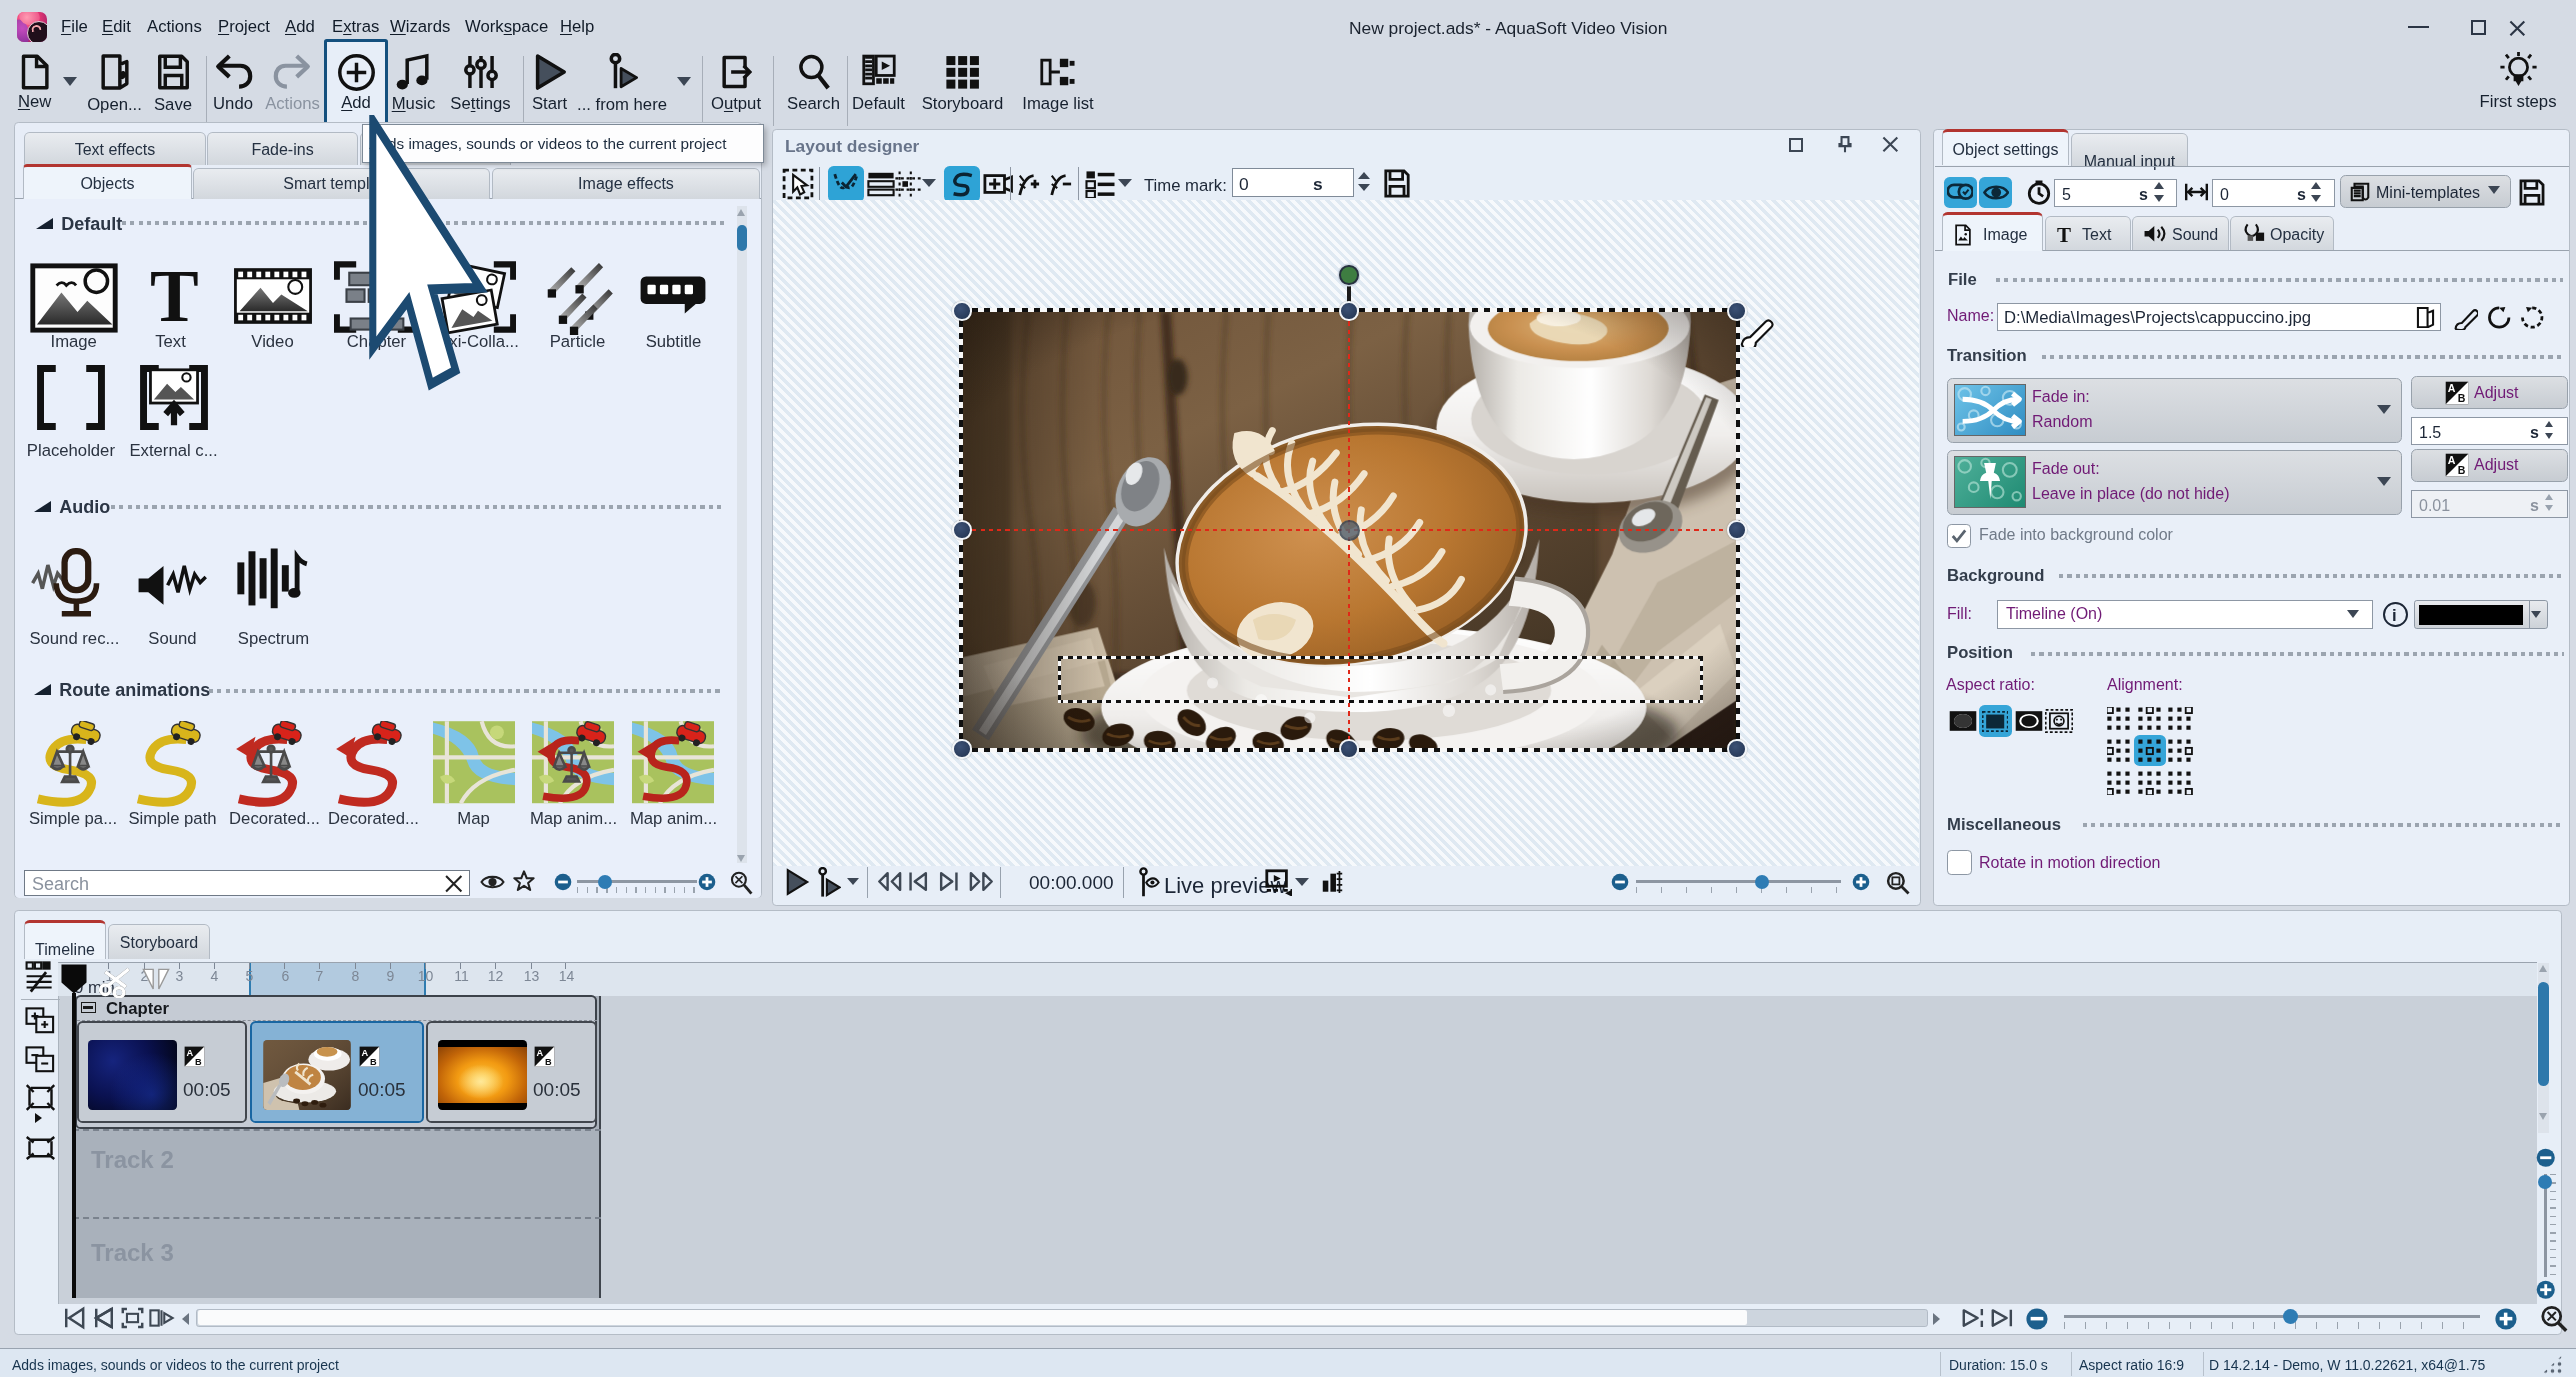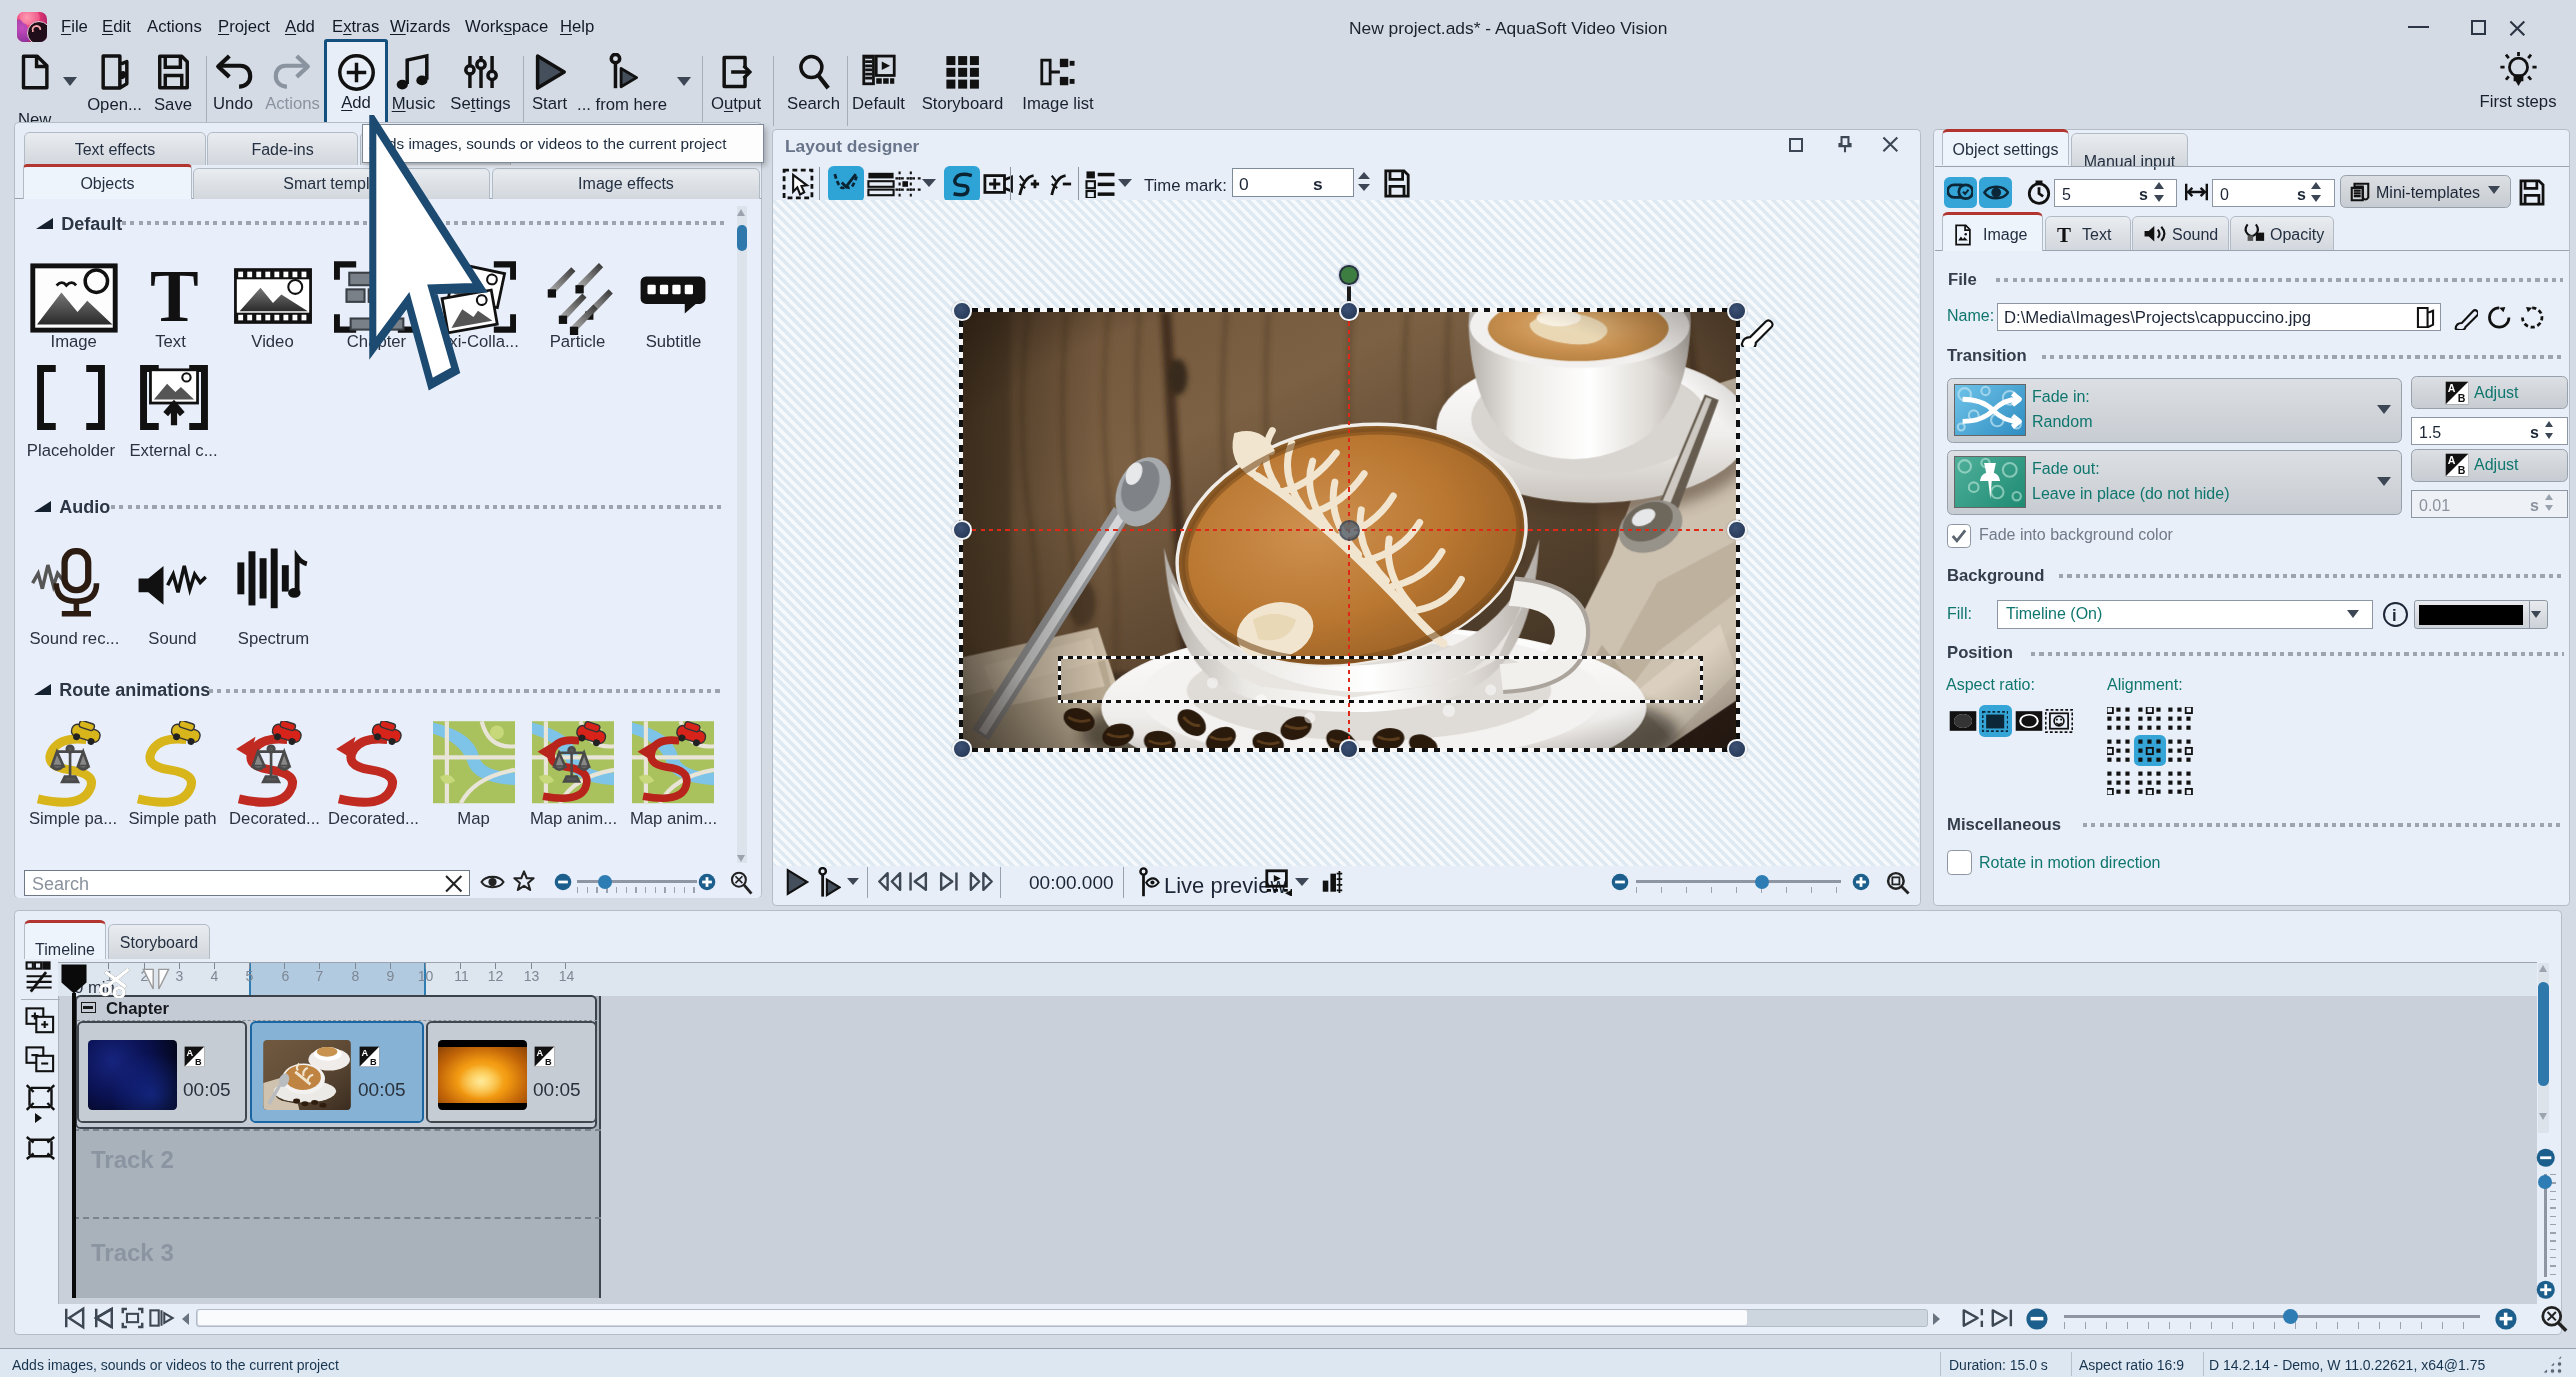--- a/index.html
+++ b/index.html
@@ -48,21 +48,21 @@
       <path d="M2 2 L22 22 M22 2 L2 22" stroke="#2b3545" stroke-width="3"></path>
     </svg>
 
 <div id="toolbar">
 
  <div class="tbtn" style="left:5.6px;top:53px;width:58px">
   <svg width="33" height="38" viewBox="0 0 48 54">
           <path d="M8 4 H28 L42 18 V50 H8 Z" fill="none" stroke="#111" stroke-width="5" stroke-linejoin="round"></path>
           <path d="M27 5 V19 H41" fill="none" stroke="#111" stroke-width="5"></path>
         </svg>
-  <div style="margin-top:19px"><u>N</u>ew</div>
+  <div style="margin-top:1px"><u>N</u>ew</div>
  </div>
  <div class="abs" style="left:63px;top:77px;width:0;height:0;border-left:7.7px solid transparent;border-right:7.7px solid transparent;border-top:9px solid #3c4654"></div>
 
  <div class="tbtn" style="left:83px;top:53px;width:63px">
   <svg width="32" height="38" viewBox="0 0 46 54">
           <path d="M6 4 H30 V16 L40 12 V44 L30 50 H6 Z M30 16 L40 12 M30 16 V50 M30 30 L35 28 V34 L30 36" fill="none" stroke="#111" stroke-width="5" stroke-linejoin="round"></path>
         </svg>
   <div style="margin-top:4.2px">Open...</div>
  </div>
 
@@ -906,21 +906,21 @@
           <circle cx="14" cy="14" r="11" fill="none" stroke="#222" stroke-width="3.5"></circle>
           <path d="M22 22 L32 32" stroke="#222" stroke-width="4"></path>
           <rect x="9" y="9" width="10" height="10" fill="none" stroke="#222" stroke-width="2.5"></rect>
         </svg>
  </div>
 </div>
 
 <div class="panel" style="left:1933px;top:129px;width:637px;height:777px;background:#e9eff8"></div>
 <div id="rightpanel">
  <style>
- .rlabel{position:absolute;font-size:16px;color:#0f766e}
+ .rlabel{position:absolute;font-size:16px;color:#701a75}
  .spin{position:absolute;background:#fff;border:1.4px solid #8d97a4;height:28px}
  .spin .v{position:absolute;left:7px;top:5.6px;font-size:16px;color:#1c2636}
  .spin .u{position:absolute;right:28px;top:5.6px;font-size:16px;font-weight:bold;color:#1c2636}
  .upd{position:absolute;width:0;height:0;border-left:5.6px solid transparent;border-right:5.6px solid transparent}
  .gbtn{position:absolute;background:linear-gradient(#dcdfe3,#c7ccd2);border:1.4px solid #98a1ab;border-radius:5.6px}
  </style>
 
  <div class="tab active" style="left:1942px;top:129px;width:127px;height:36px;font-size:16px;padding-top:9px">Object settings</div>
  <div class="tab" style="left:2071px;top:133px;width:117px;height:33px;font-size:16px;padding-top:19px">Manual input</div>
  <div class="abs" style="left:1935px;top:166px;width:634px;height:1.4px;background:#9aa3ae"></div>

